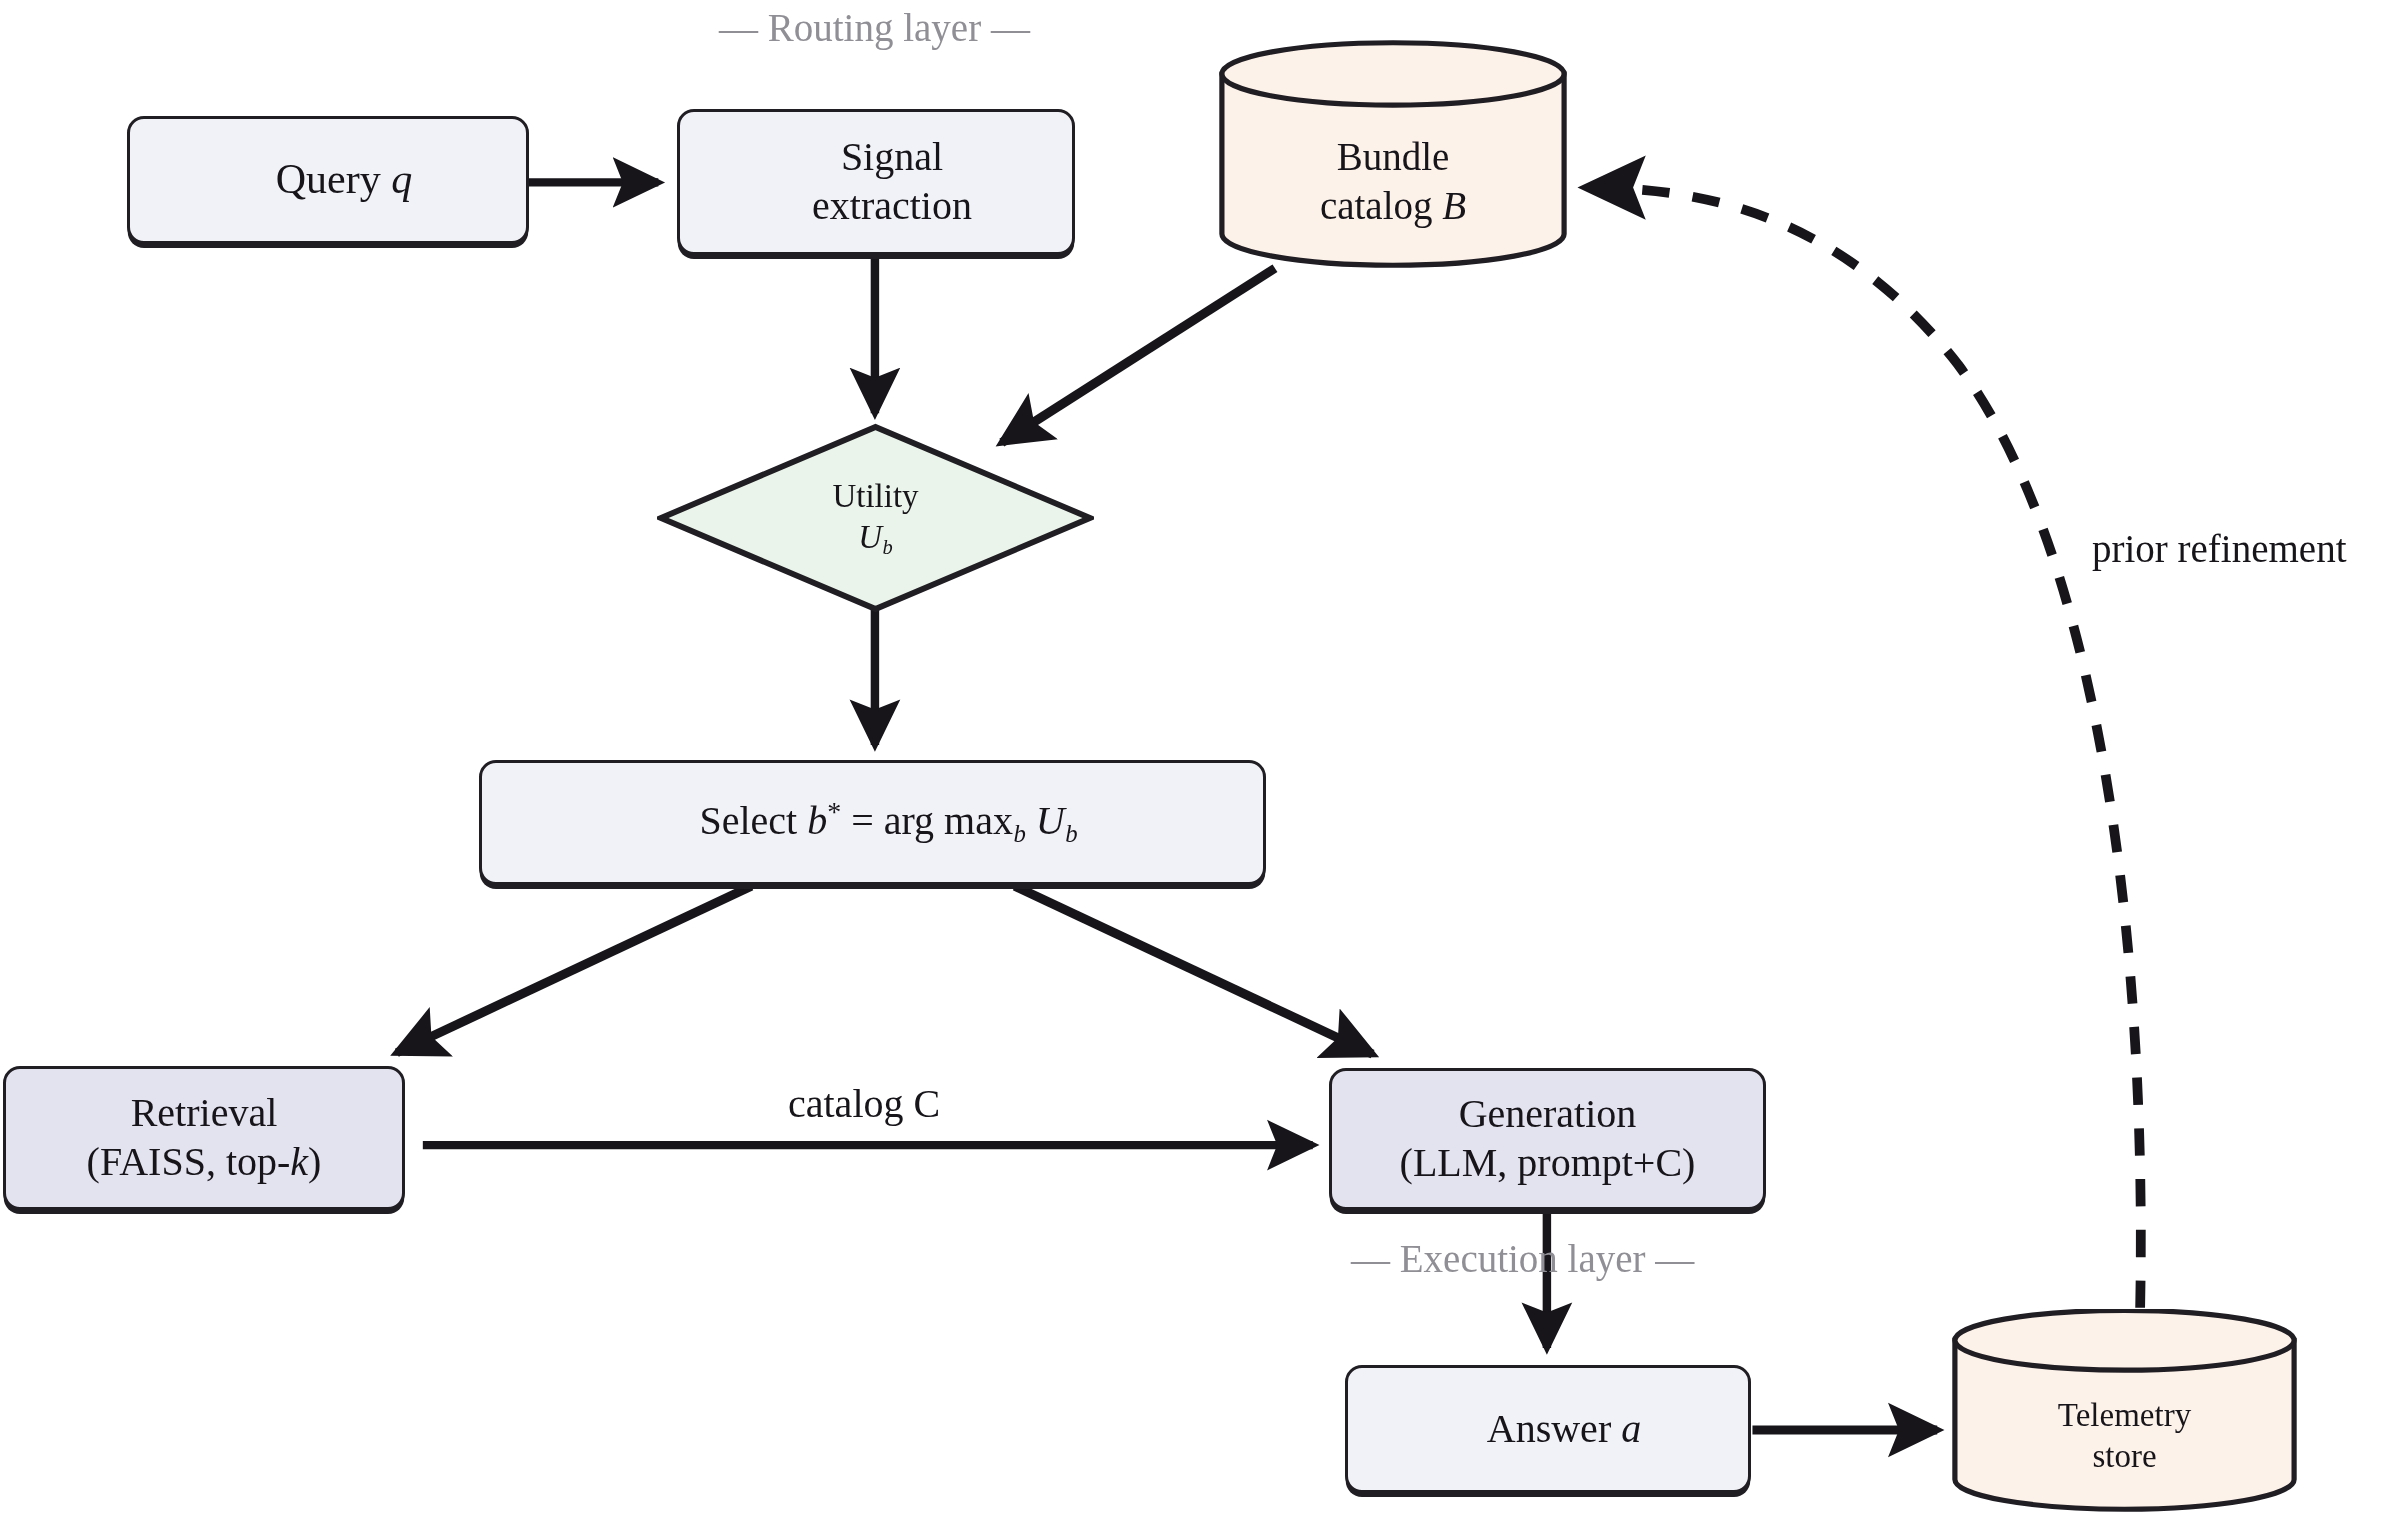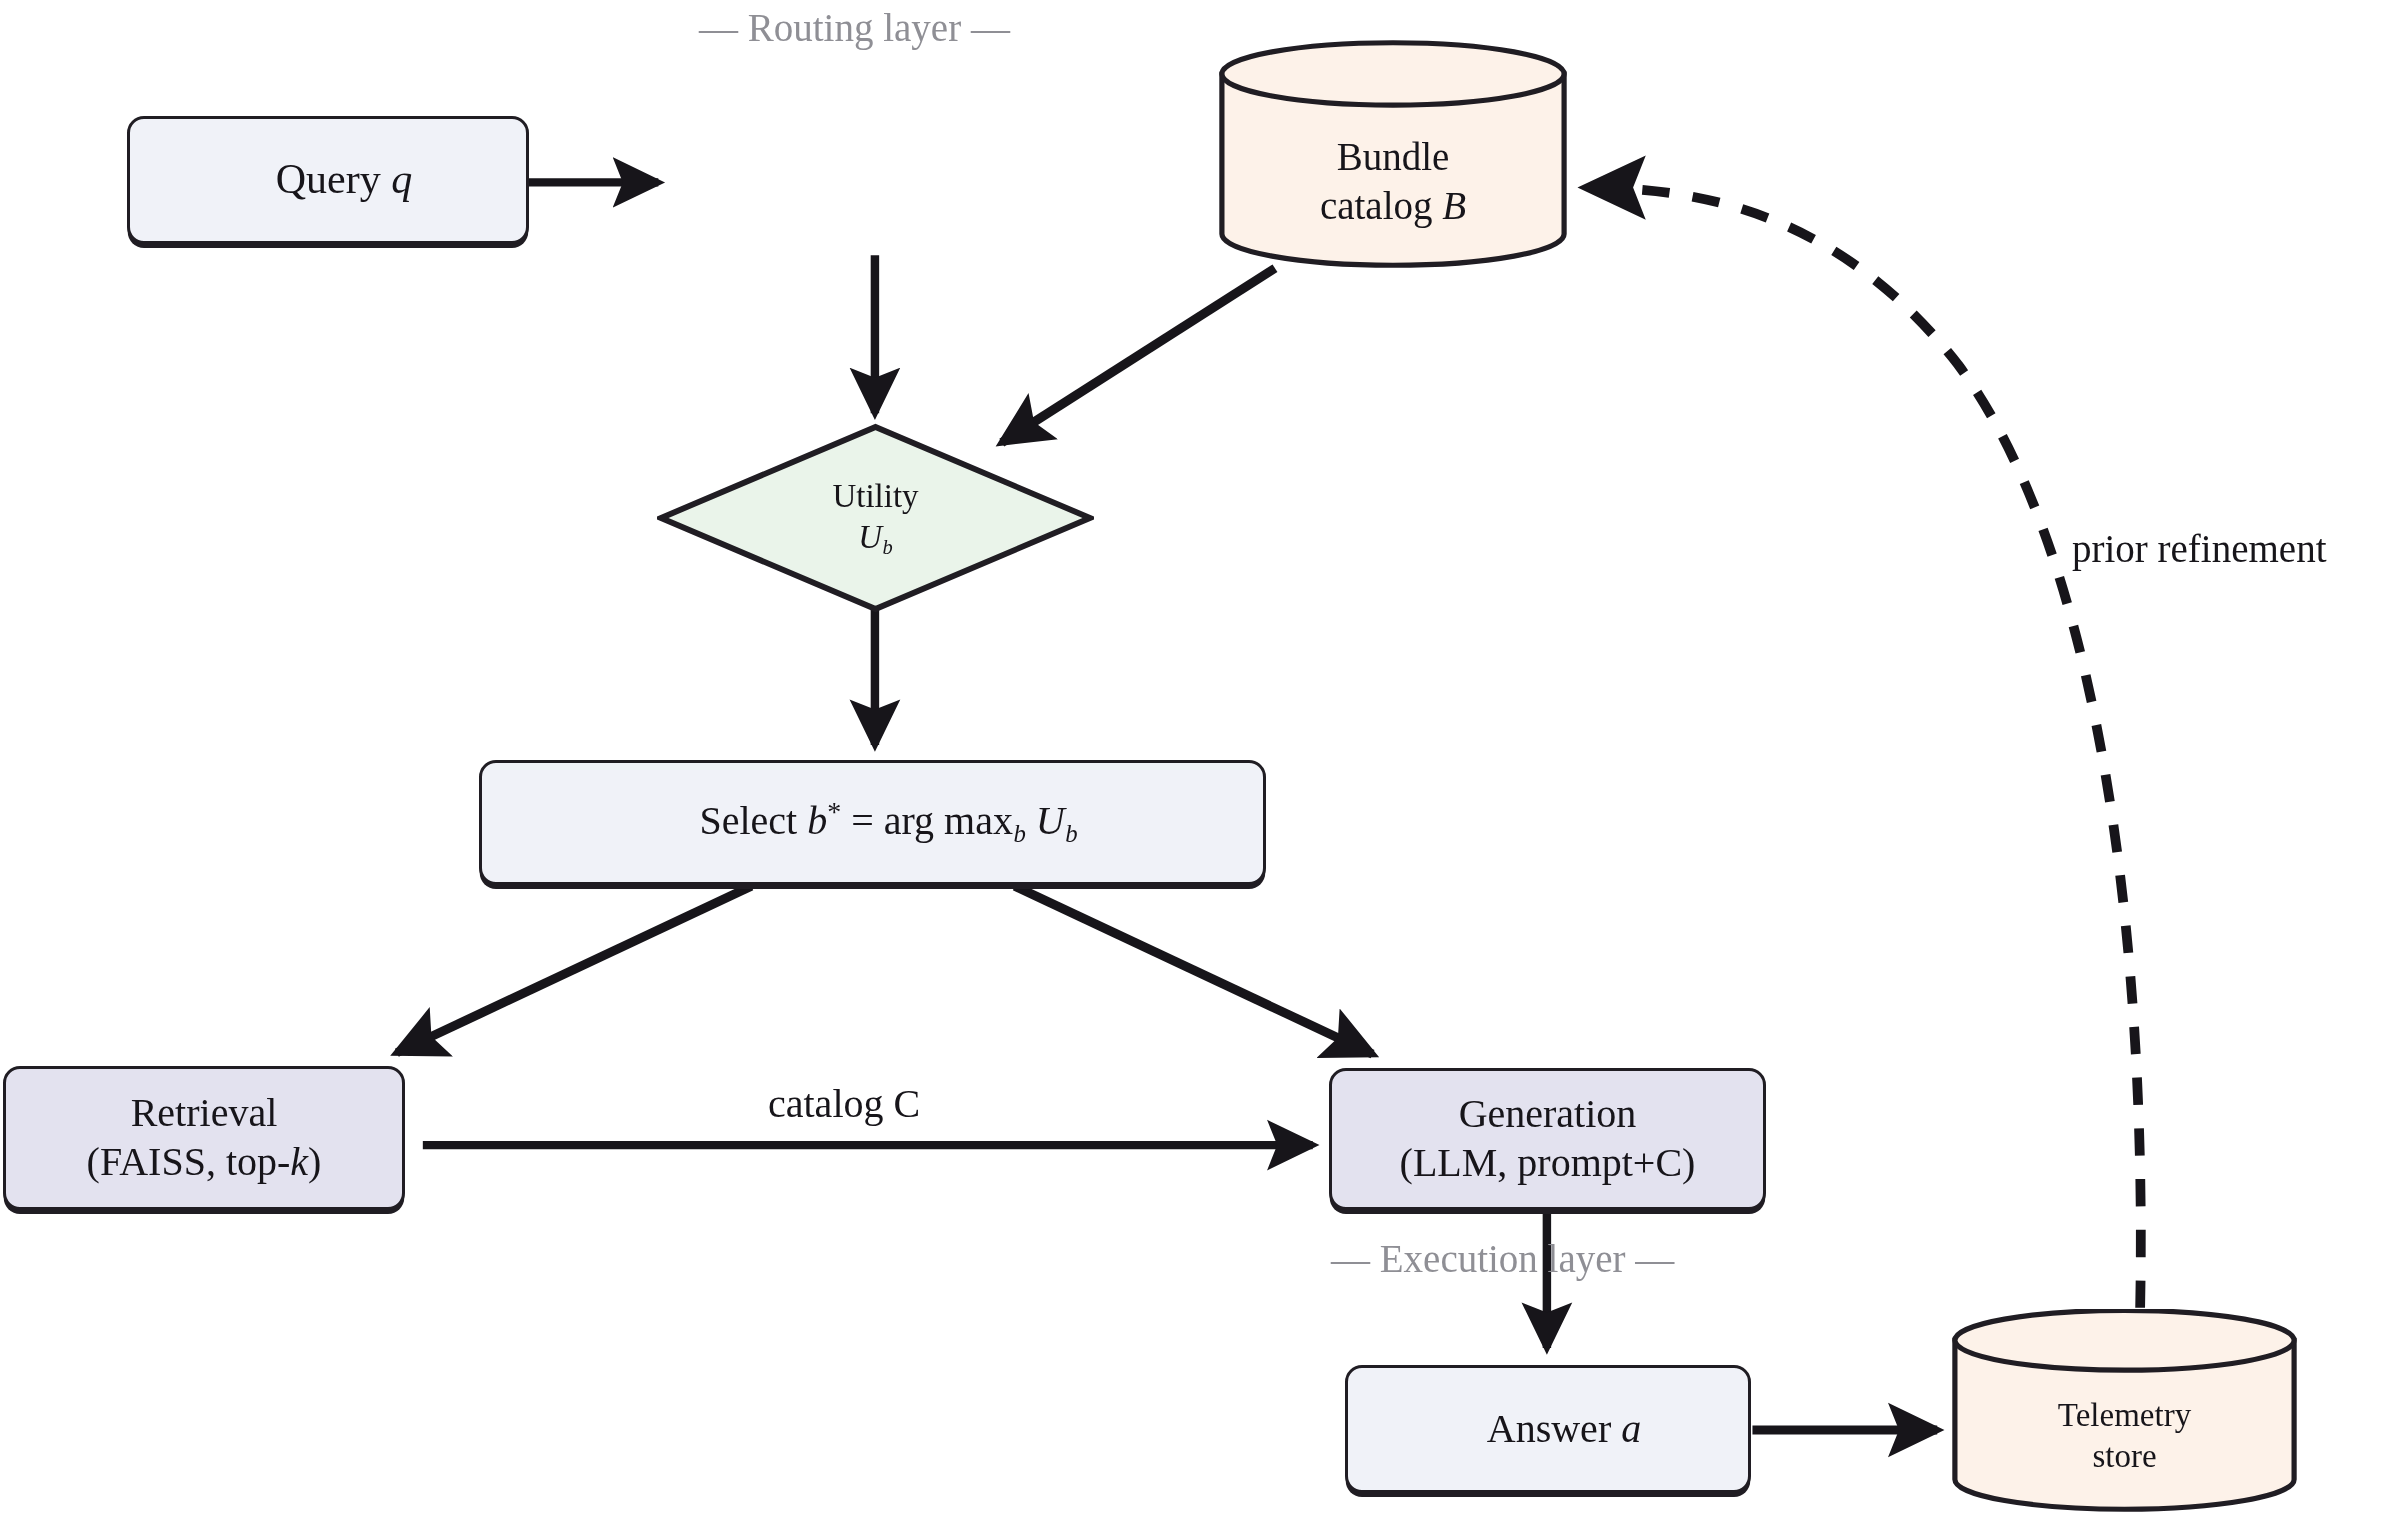--- a/index.html
+++ b/index.html
@@ -80,20 +80,21 @@
     color: #17151a;
     line-height: 1.25;
     pointer-events: none;
   }
 
   
   .edge-label, .layer-label {
     position: absolute;
     white-space: nowrap;
     color: #17151a;
+    margin-left: 20px;
   }
   .layer-label { color: #8f8f95; }
   .t-58  { font-size: 33px; }
   .t-60  { font-size: 39px; }
   .t-62  { font-size: 40px; }
   .t-64  { font-size: 42px; }
 
   .it { font-style: italic; }
   .cal { font-style: italic; font-family: "Liberation Serif", "DejaVu Serif", serif; }
   .sub {
@@ -148,20 +149,24 @@
 
   <div class="layer-label t-60" style="left:1331px; top:1236px;">— Execution layer —</div>
 
   <div class="node rbox fill-blue" style="left:127px; top:116px; width:402px; height:128px;">
     <div class="ln t-64">
       <span>Query</span>
       <span class="it">q</span>
     </div>
   </div>
 
+  <div class="node rbox fill-blue" style="left:677px; top:109px; width:398px; height:146px;">
+    <div class="ln t-62">Signal</div>
+    <div class="ln t-62">extraction</div>
+  </div>
 
   <div class="cyl" style="left:1218px; top:40px; width:350px; height:228px;">
     <svg width="350" height="228" viewBox="0 0 538 350">
       <path d="M6,52 L6,298 A263,48 0 0 0 532,298 L532,52 Z" fill="#fdf2e9" stroke="#201d23" stroke-width="8"></path>
       <ellipse cx="269" cy="52" rx="263" ry="48" fill="#fdf2e9" stroke="#201d23" stroke-width="8"></ellipse>
     </svg>
     <div class="cyl-label" style="top:70px; height:143px;">
       <div class="t-60">Bundle</div>
       <div class="t-60 nowrap">
         <span>catalog</span>

